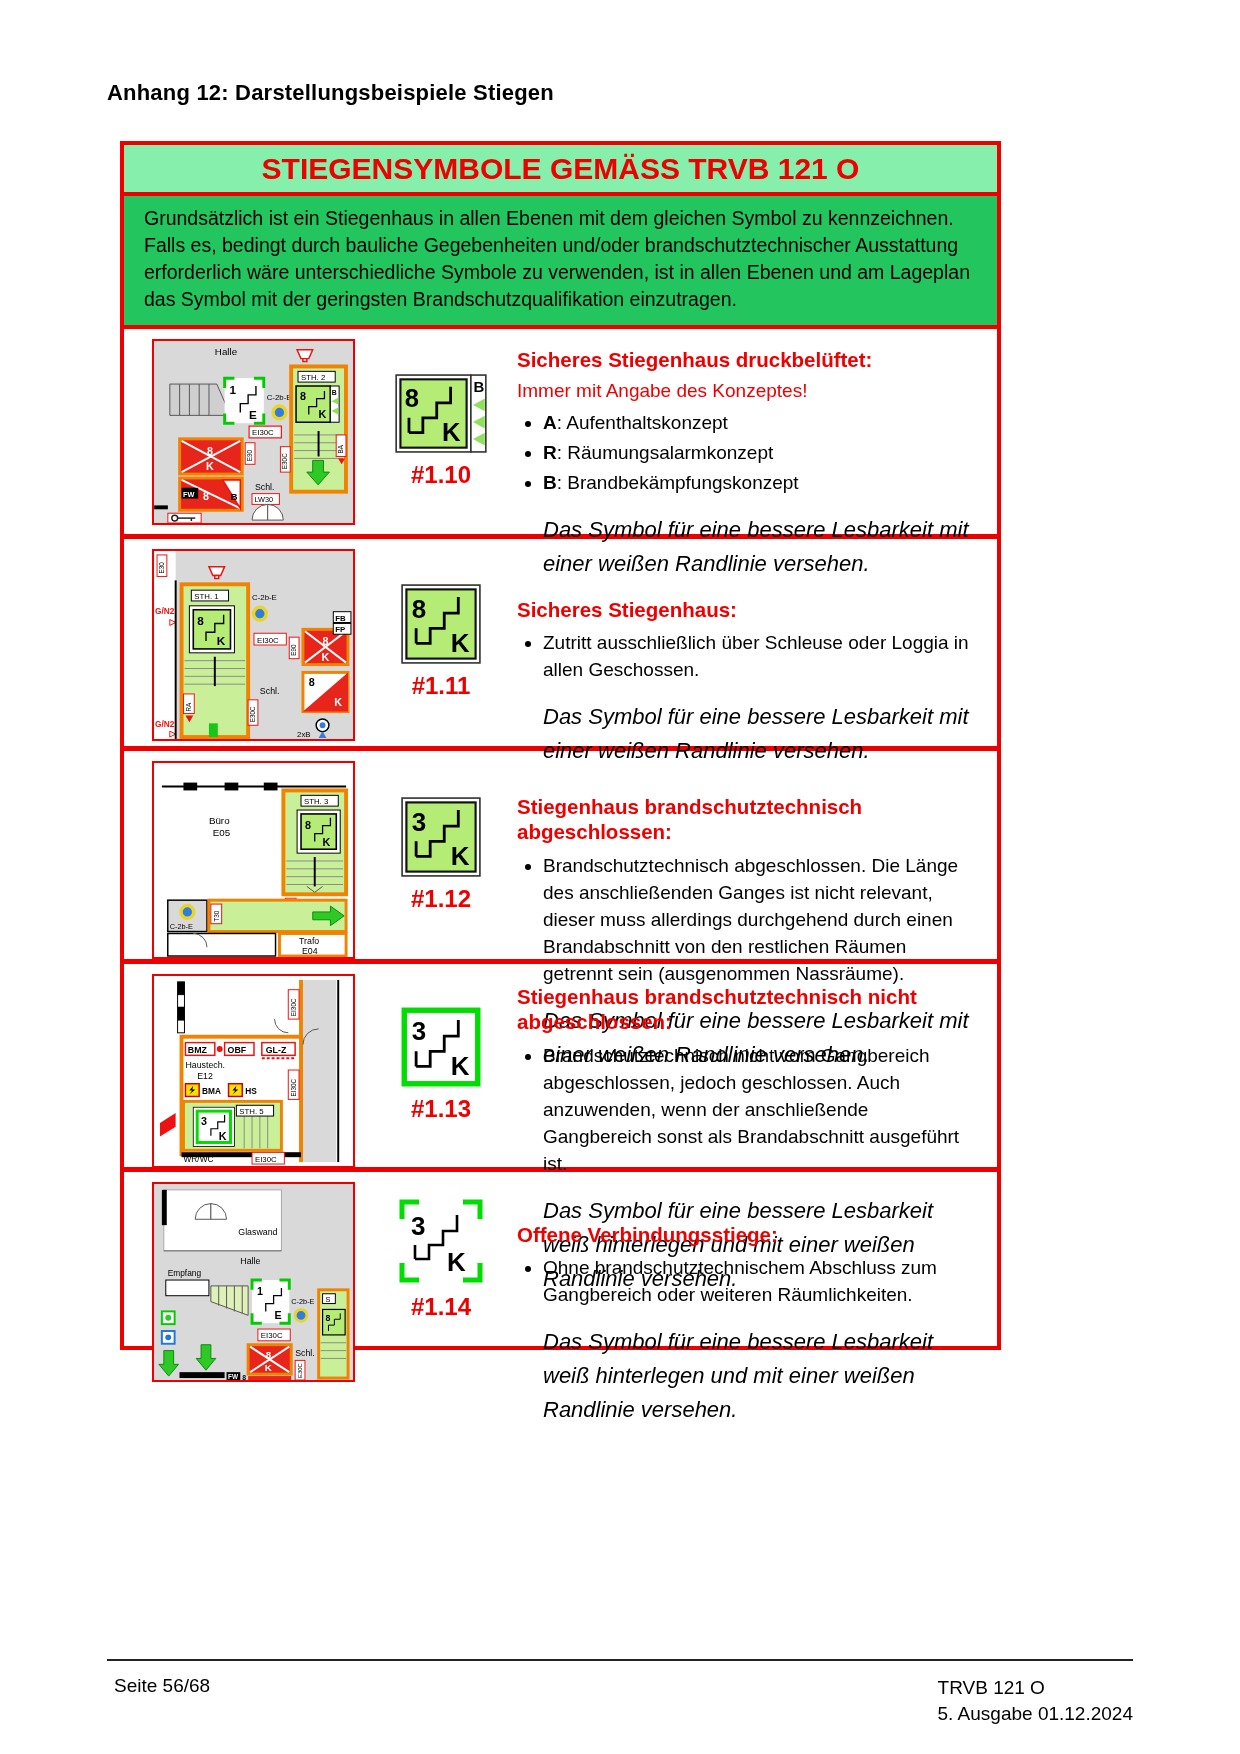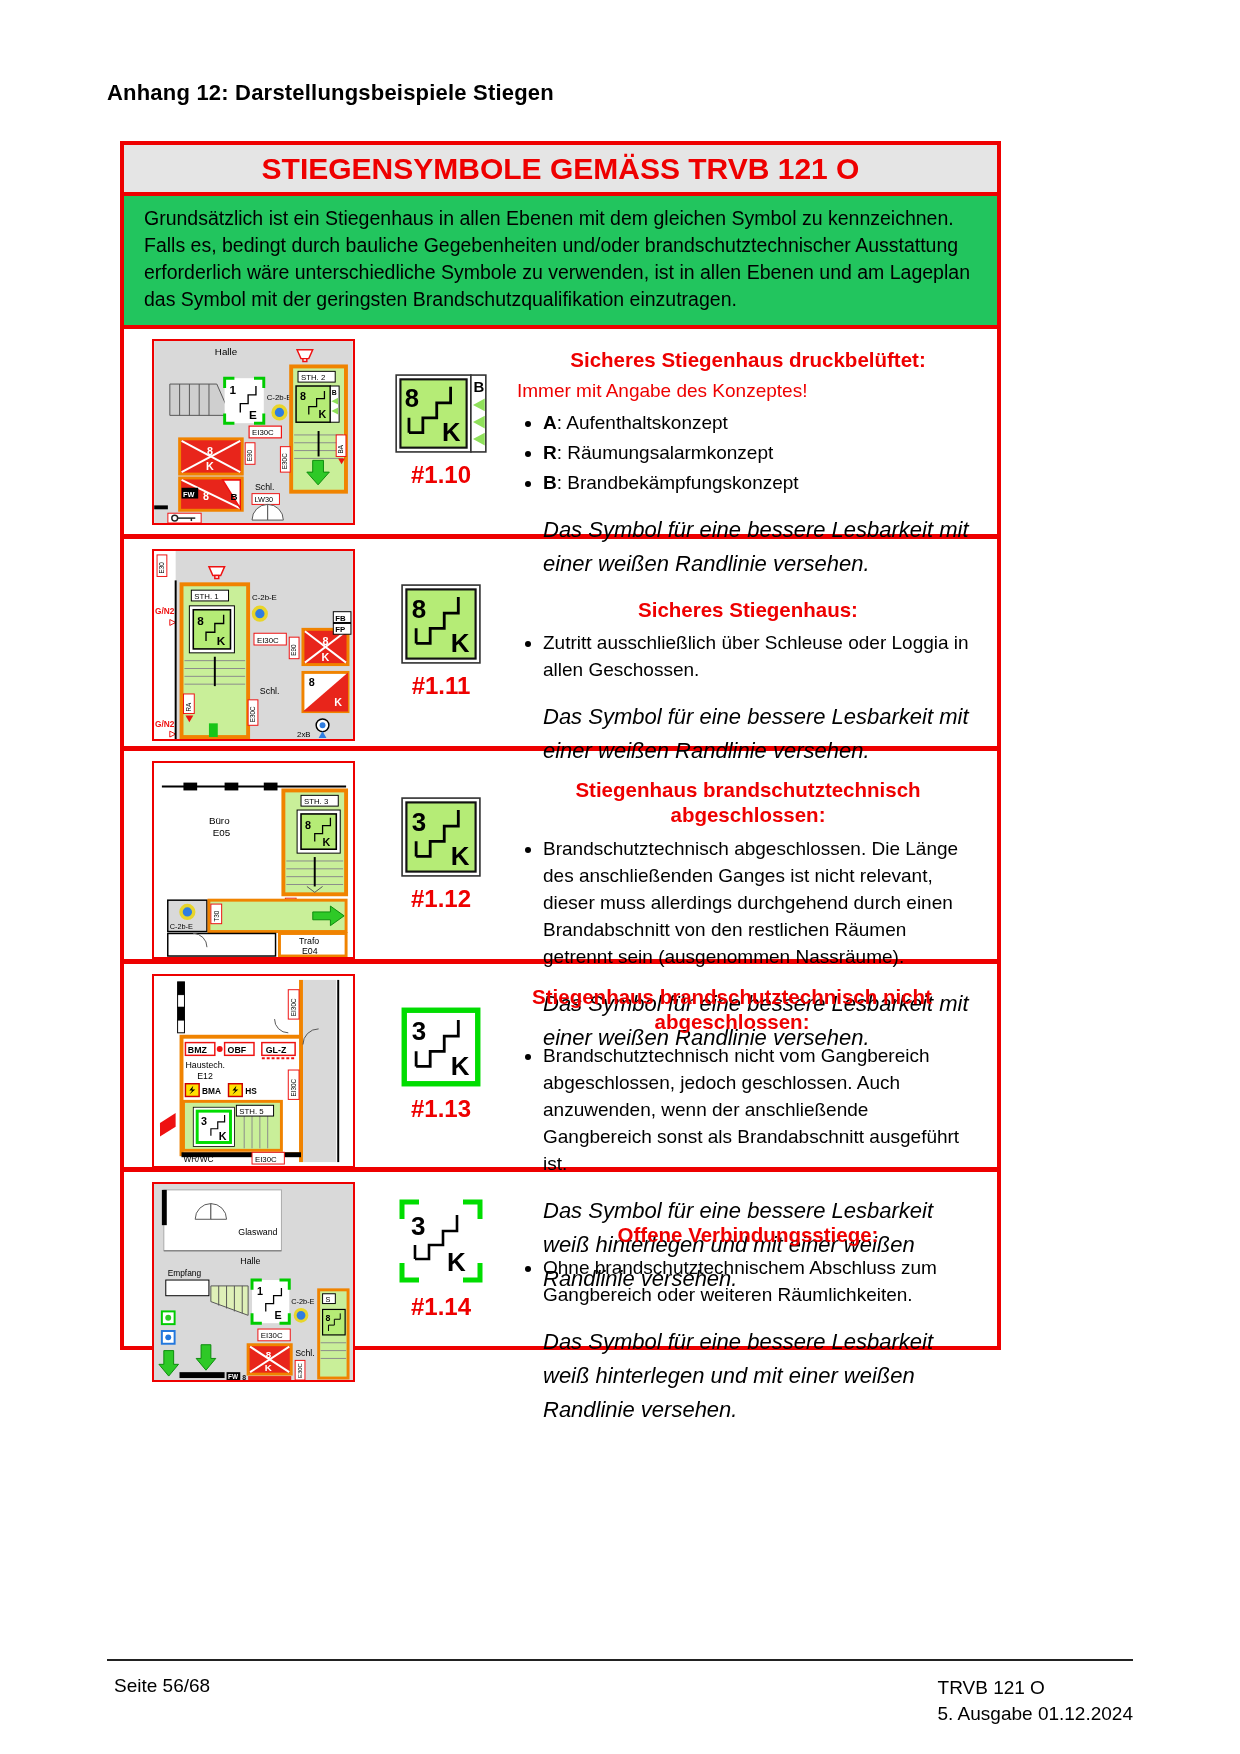--- a/index.html
+++ b/index.html
@@ -1,33 +1,33 @@
 <!DOCTYPE html>
 <html><head>
 <meta charset="utf-8">
 <style>
   html,body{margin:0;padding:0;background:#fff;}
   body{width:1240px;height:1754px;position:relative;font-family:"Liberation Sans",sans-serif;color:#000;}
   *{box-sizing:border-box;}
   .heading{position:absolute;left:107px;top:80px;font-size:22px;font-weight:bold;letter-spacing:.2px;}
   .main-box{position:absolute;left:120px;top:141px;width:881px;border:4px solid #ee0000;background:#fff;}
-  .title-bar{background:#e5e5e5;border-bottom:4px solid #ee0000;text-align:center;color:#ee0000;
+  .title-bar{background:#86efac;border-bottom:4px solid #ee0000;text-align:center;color:#ee0000;
     font-size:30px;font-weight:bold;padding:7px 0 6px;}
   .intro{background:#22c55e;border-bottom:4px solid #ee0000;font-size:19.5px;line-height:1.38;padding:9px 20px 12px;}
   .row{display:flex;background:#fff;}
   .row + .row{border-top:5px solid #ee0000;}
   .plan-wrap{width:241px;flex:none;padding:10px 0 0 28px;}
   svg.plan{border:2px solid #ee0000;display:block;background:#fff;}
   .symcol{width:152px;flex:none;display:flex;flex-direction:column;align-items:center;justify-content:center;}
   .symid{color:#ee0000;font-weight:bold;font-size:24px;margin-top:8px;}
   .symtxt{font-weight:bold;font-size:24px;font-family:"Liberation Sans",sans-serif;}
   .symtxt2{font-weight:bold;font-size:26px;font-family:"Liberation Sans",sans-serif;}
   .stair{fill:none;stroke:#000;stroke-width:2.6;}
   .desc{flex:1;padding-right:18px;}
-  .desc h3{color:#ee0000;font-size:20.5px;font-weight:bold;margin:0 0 8px;line-height:1.25;text-align:center;}
+  .desc h3{color:#ee0000;font-size:20.5px;font-weight:bold;margin:0 0 8px;line-height:1.25;}
   .sub{color:#ee0000;font-size:19px;margin:0 0 8px;}
   .desc ul{margin:0;padding-left:26px;font-size:19px;line-height:1.42;}
   .desc li{margin-bottom:3px;}
   .note{font-style:italic;font-size:22px;line-height:1.55;margin:16px 0 0 26px;max-width:470px;}
   .footer-line{position:absolute;left:107px;width:1026px;top:1659px;border-top:2px solid #222;}
   .footer-left{position:absolute;left:89px;top:1675px;font-size:19px;margin-left:25px;}
   .footer-right{position:absolute;right:107px;top:1675px;font-size:19px;text-align:left;line-height:1.35;}
   svg text{font-family:"Liberation Sans",sans-serif;}
 </style>
 </head>
@@ -343,21 +343,21 @@
       <div class="symcol">
         <svg class="symsvg" width="80" height="80" viewBox="0 0 74 74">
           <rect x="1" y="1" width="72" height="72" fill="#fff" stroke="#333" stroke-width="1.5"></rect>
           <rect x="5" y="5" width="64" height="64" fill="#b5ec76" stroke="#111" stroke-width="2"></rect>
           <path class="stair" d="M53 12 V27 H40 V41 H27 V55 H14 M14 41 V55"></path>
           <text x="10" y="31" class="symtxt">3</text>
           <text x="46" y="63" class="symtxt">K</text>
         </svg>
         <div class="symid">#1.12</div>
       </div>
-      <div class="desc" style="padding-top:26px">
+      <div class="desc" style="padding-top:43px">
         <h3>Stiegenhaus brandschutztechnisch abgeschlossen:</h3>
         <ul>
           <li>Brandschutztechnisch abgeschlossen. Die Länge des anschließenden Ganges ist nicht relevant, dieser muss allerdings durchgehend durch einen Brandabschnitt von den restlichen Räumen getrennt sein (ausgenommen Nassräume).</li>
         </ul>
         <div class="note">Das Symbol für eine bessere Lesbarkeit mit einer weißen Randlinie versehen.</div>
       </div>
     </div>
 
     <div class="row" style="height:208px">
       <div class="plan-wrap">

